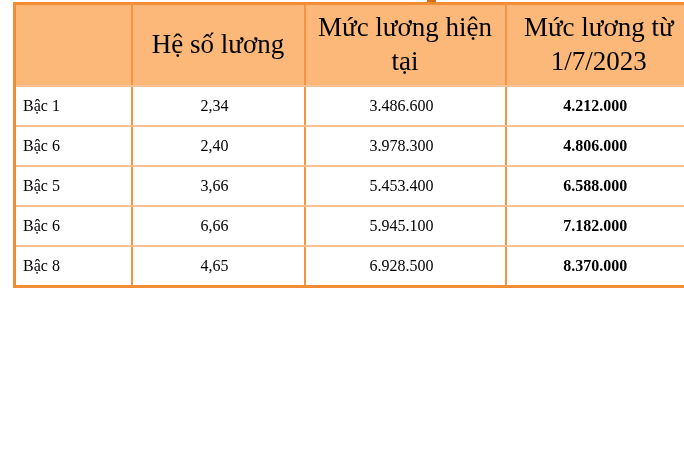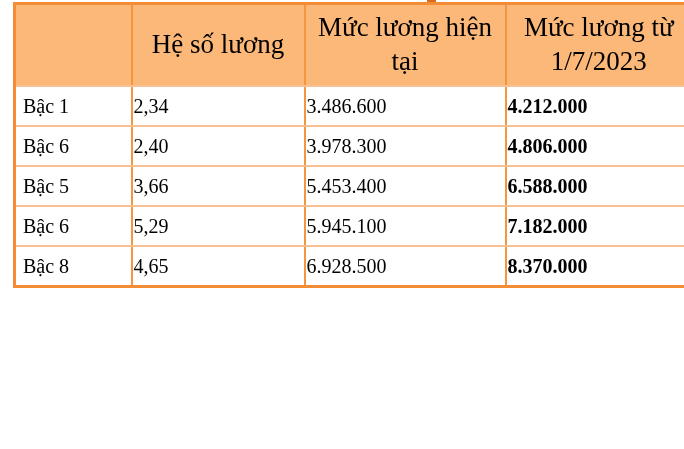--- a/index.html
+++ b/index.html
@@ -48,27 +48,27 @@
     font-size:27px;
     font-weight:normal;
     text-align:center;
     vertical-align:middle;
     line-height:1.25;
     padding:0 6px;
   }
   thead th.bold{font-weight:normal;}
   tbody td{
     height:36px;
-    font-size:20px;
+    font-size:16px;
     background:#fff;
     vertical-align:middle;
     white-space:nowrap;
   }
   tbody td.label{text-align:left;padding-left:7px;}
-  tbody td.num{text-align:left;padding-right:8px;}
+  tbody td.num{text-align:center;padding-right:8px;}
   tbody td.bold{font-weight:bold;}
 </style>
 </head>
 <body>
 
 <div class="artifact"></div>
 
 <table class="salary">
   <colgroup>
     <col class="c0">
@@ -98,21 +98,21 @@
       <td class="num bold">4.806.000</td>
     </tr>
     <tr>
       <td class="label">Bậc 5</td>
       <td class="num">3,66</td>
       <td class="num">5.453.400</td>
       <td class="num bold">6.588.000</td>
     </tr>
     <tr>
       <td class="label">Bậc 6</td>
-      <td class="num">5,29</td>
+      <td class="num">6,66</td>
       <td class="num">5.945.100</td>
       <td class="num bold">7.182.000</td>
     </tr>
     <tr>
       <td class="label">Bậc 8</td>
       <td class="num">4,65</td>
       <td class="num">6.928.500</td>
       <td class="num bold">8.370.000</td>
     </tr>
   </tbody>

